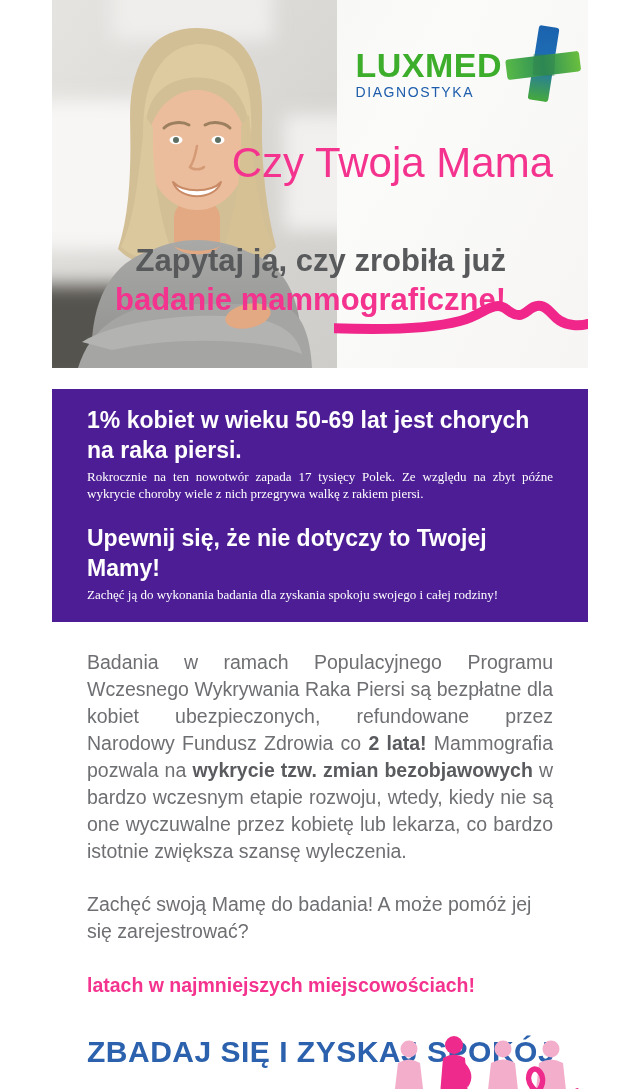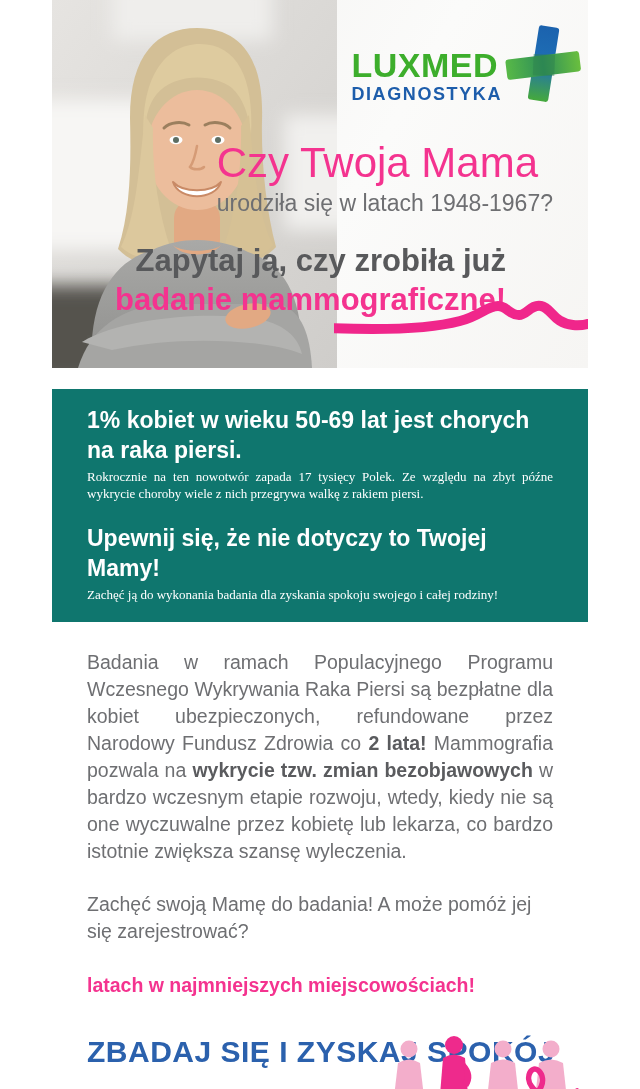--- a/index.html
+++ b/index.html
@@ -7,31 +7,31 @@
   .page {
     width:536px; height:1089px; margin:0 auto; position:relative;
     font-family:"Liberation Sans", sans-serif; background:#ffffff; overflow:hidden;
   }
   
   .header { position:relative; height:368px; background:linear-gradient(120deg,#f2f1ef 0%,#fbfbfa 55%,#f6f5f3 100%); }
   .photo { position:absolute; left:0; top:0; width:285px; height:368px; display:block; }
   .logo { position:absolute; top:30px; right:6px; display:flex; align-items:flex-start; }
   .logo-text { text-align:left; margin-top:18px; }
   .logo-brand { color:#3dae2c; font-weight:bold; font-size:34px; letter-spacing:0.5px; line-height:1; }
-  .logo-sub { color:#1d5dab; font-weight:bold; font-size:18px; letter-spacing:1.6px; line-height:1; margin-top:3px; }
+  .logo-sub { color:#1d5dab; font-weight:normal; font-size:14px; letter-spacing:1.6px; line-height:1; margin-top:3px; }
   .logo-cross { width:78px; height:80px; margin-left:2px; margin-top:-6px; }
   .headline { position:absolute; top:140px; right:35px; text-align:left; }
   .headline-main { color:#f4338f; font-size:42px; line-height:1.1; font-weight:normal; }
   .headline-sub { color:#6e6f72; font-size:23px; margin-top:4px; }
   .ask { position:absolute; top:242px; right:82px; text-align:right; font-weight:bold; font-size:31px; line-height:1.25; }
   .ask-line1 { color:#58595b; }
   .ask-line2 { color:#f4338f; }
   .ribbon { position:absolute; left:282px; top:236px; width:358px; height:132px; }
   
-  .pink-block { margin-top:21px; background:#0f766e; color:#ffffff; padding:17px 35px 19px; }
+  .pink-block { margin-top:21px; background:#4c1d95; color:#ffffff; padding:17px 35px 19px; }
   .pb-head { font-size:23px; font-weight:bold; line-height:1.3; }
   .pb-body { font-size:13px; line-height:1.35; margin-top:2px; text-align:justify;font-family:Liberation Serif, serif; }
   .pb-head.second { margin-top:21px; }
   .pb-body.last { text-align:left; }
   
   .info { padding:27px 35px 0 35px; color:#6e6f72; font-size:19.5px; line-height:1.38; }
   .info-p1 { text-align:justify; }
   .info b { color:#5a5b5e; }
   .info-p2 { margin-top:27px; }
   .info-p3 { color:#f4338f; font-weight:bold; line-height:1.35; }
@@ -113,21 +113,20 @@
           </g>
         <g transform="rotate(-7 40 40)">
             <rect x="2" y="31" width="76" height="21" rx="3" fill="url(#lgh)"></rect>
           </g>
         <path d="M30,30 L52,30 L52,52 L30,52 Z" fill="#2c7f4e" opacity="0.45" transform="rotate(2 40 40)"></path>
       </svg>
     </div>
 
     <div class="headline">
       <div class="headline-main">Czy Twoja Mama</div>
-      <div class="headline-sub">urodziła się w latach 1948-1967?</div>
     </div>
 
     <div class="ask">
       <div class="ask-line1">Zapytaj ją, czy zrobiła już</div>
       <div class="ask-line2">badanie mammograficzne!</div>
     </div>
 
     <svg class="ribbon" viewBox="0 0 358 132">
       <path d="M-6,92 C40,94 92,94 126,85 C146,80 153,70 164,70 C173,70 175,79 185,79 C193,79 197,68 207,70 C218,72 219,87 239,89 C259,91 273,80 285,62 C297,43 307,12 325,10 C341,8 348,27 338,47 C327,69 303,83 311,101 C317,114 339,111 354,96" fill="none" stroke="#f0268b" stroke-width="10" stroke-linecap="round"></path>
       <path d="M285,62 C297,43 307,12 325,10 C343,9 349,28 338,49" fill="none" stroke="#f563ad" stroke-width="3" stroke-linecap="round" opacity="0.8"></path>

